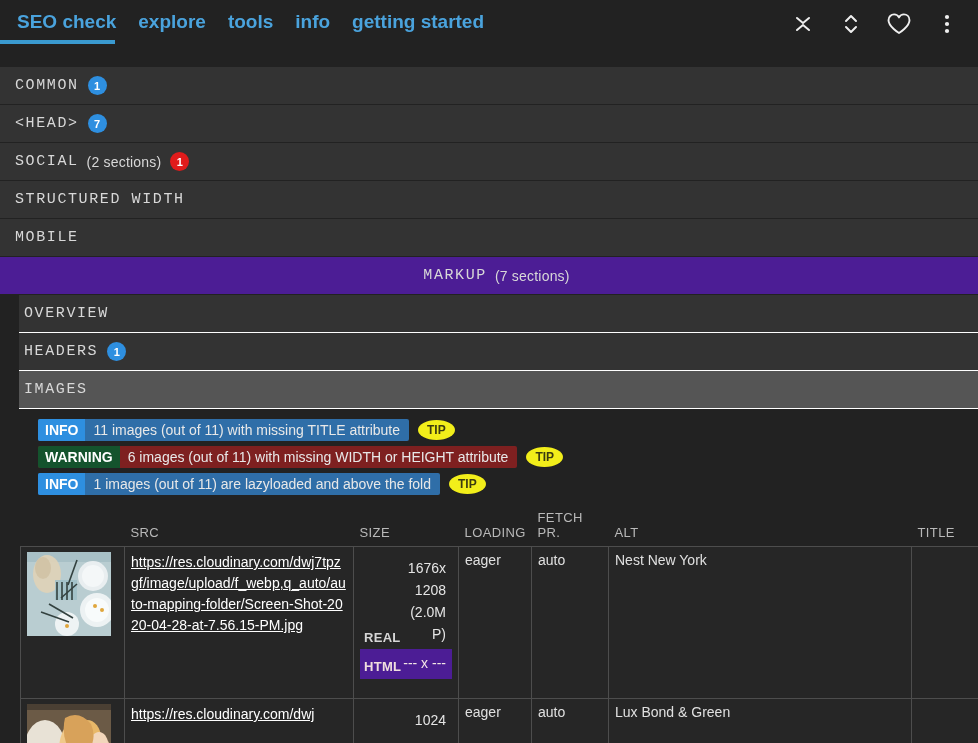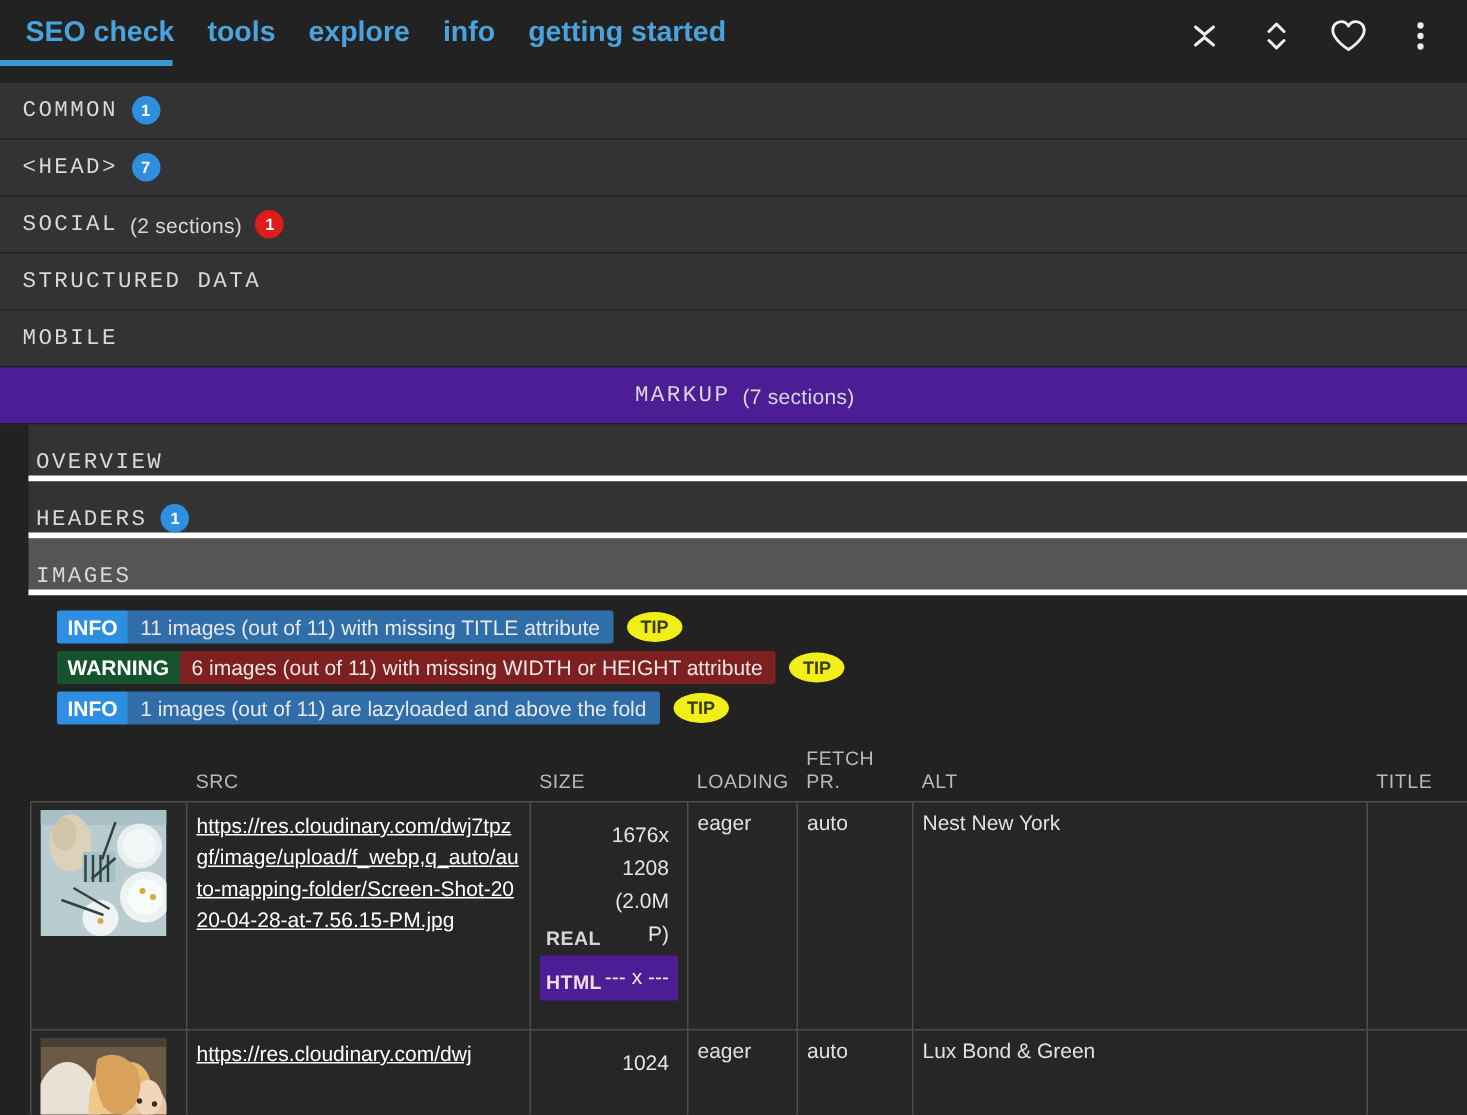--- a/index.html
+++ b/index.html
@@ -7,21 +7,21 @@
   html, body {
     margin: 0; padding: 0;
     width: 978px; height: 743px;
     background: #222222;
     font-family: "Liberation Sans", sans-serif;
     overflow: hidden;
   }
 
   
   .topbar {
-    height: 55px;
+    height: 67px;
     background: #222222;
     display: flex;
     align-items: flex-start;
     padding: 0;
     position: relative;
   }
   .nav {
     display: flex;
     align-items: center;
     gap: 0;
@@ -95,23 +95,23 @@
     padding: 0 4px;
   }
   .badge.info { background: #2e8fe0; }
   .badge.error { background: #e01b1b; }
 
   
   .subsections { padding-left: 19px; background: #222222; }
   .sub-row {
     height: 38px;
     background: #333333;
-    border-bottom: 4px solid #ffffff;
-    display: flex;
-    align-items: flex-end;
+    border-bottom: 1px solid #ffffff;
+    display: flex;
+    align-items: center;
     padding-left: 5px;
     cursor: pointer;
   }
   .sub-row.expanded { background: #555555; }
 
   
   .alerts { padding: 10px 0 6px 38px; background: #222222; }
   .alert-line {
     display: flex;
     align-items: center;
@@ -239,22 +239,22 @@
   td.title-cell { background: #2a5d8f; border-color: #4d4d4d; }
   .row-h1 { height: 152px; }
   .row-h2 { height: 60px; }
 </style>
 </head>
 <body>
 
 <div class="topbar">
   <div class="nav">
     <div class="nav-item active">SEO check</div>
+    <div class="nav-item">explore</div>
     <div class="nav-item">tools</div>
-    <div class="nav-item">explore</div>
     <div class="nav-item">info</div>
     <div class="nav-item">getting started</div>
   </div>
   <div class="nav-underline"></div>
 
   <div class="topbar-icons">
     <div class="ticon">
       <svg width="22" height="22" viewBox="0 0 22 22" fill="none" stroke="#efefef" stroke-width="2" stroke-linecap="round" stroke-linejoin="round">
         <polyline points="5,5 11,10 17,5"></polyline>
         <polyline points="5,17 11,12 17,17"></polyline>
@@ -293,21 +293,21 @@
     <span class="badge info">7</span>
   </div>
 
   <div class="section-row">
     <span class="section-title">SOCIAL</span>
     <span class="section-sub">(2 sections)</span>
     <span class="badge error">1</span>
   </div>
 
   <div class="section-row">
-    <span class="section-title">STRUCTURED DATA</span>
+    <span class="section-title">STRUCTURED WIDTH</span>
   </div>
 
   <div class="section-row">
     <span class="section-title">MOBILE</span>
   </div>
 
   <div class="section-row expanded">
     <span class="section-title">MARKUP</span>
     <span class="section-sub">(7 sections)</span>
   </div>

